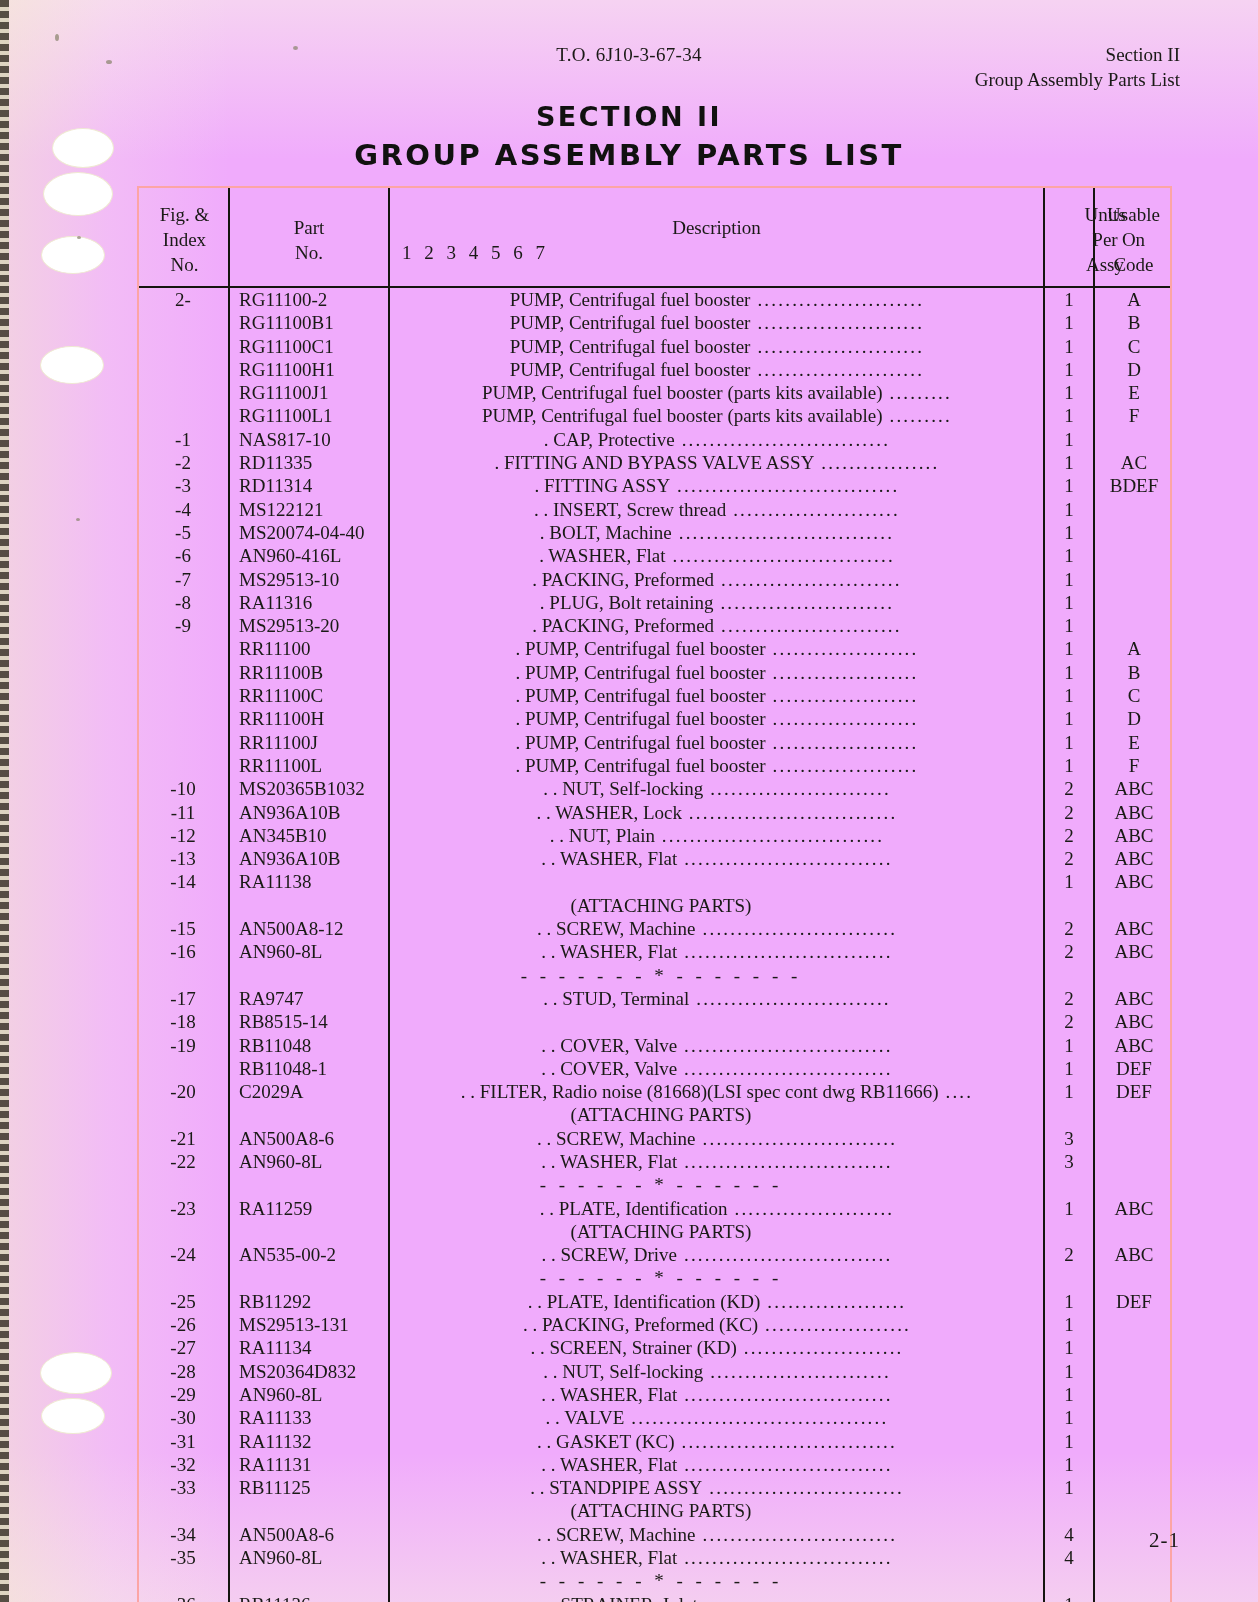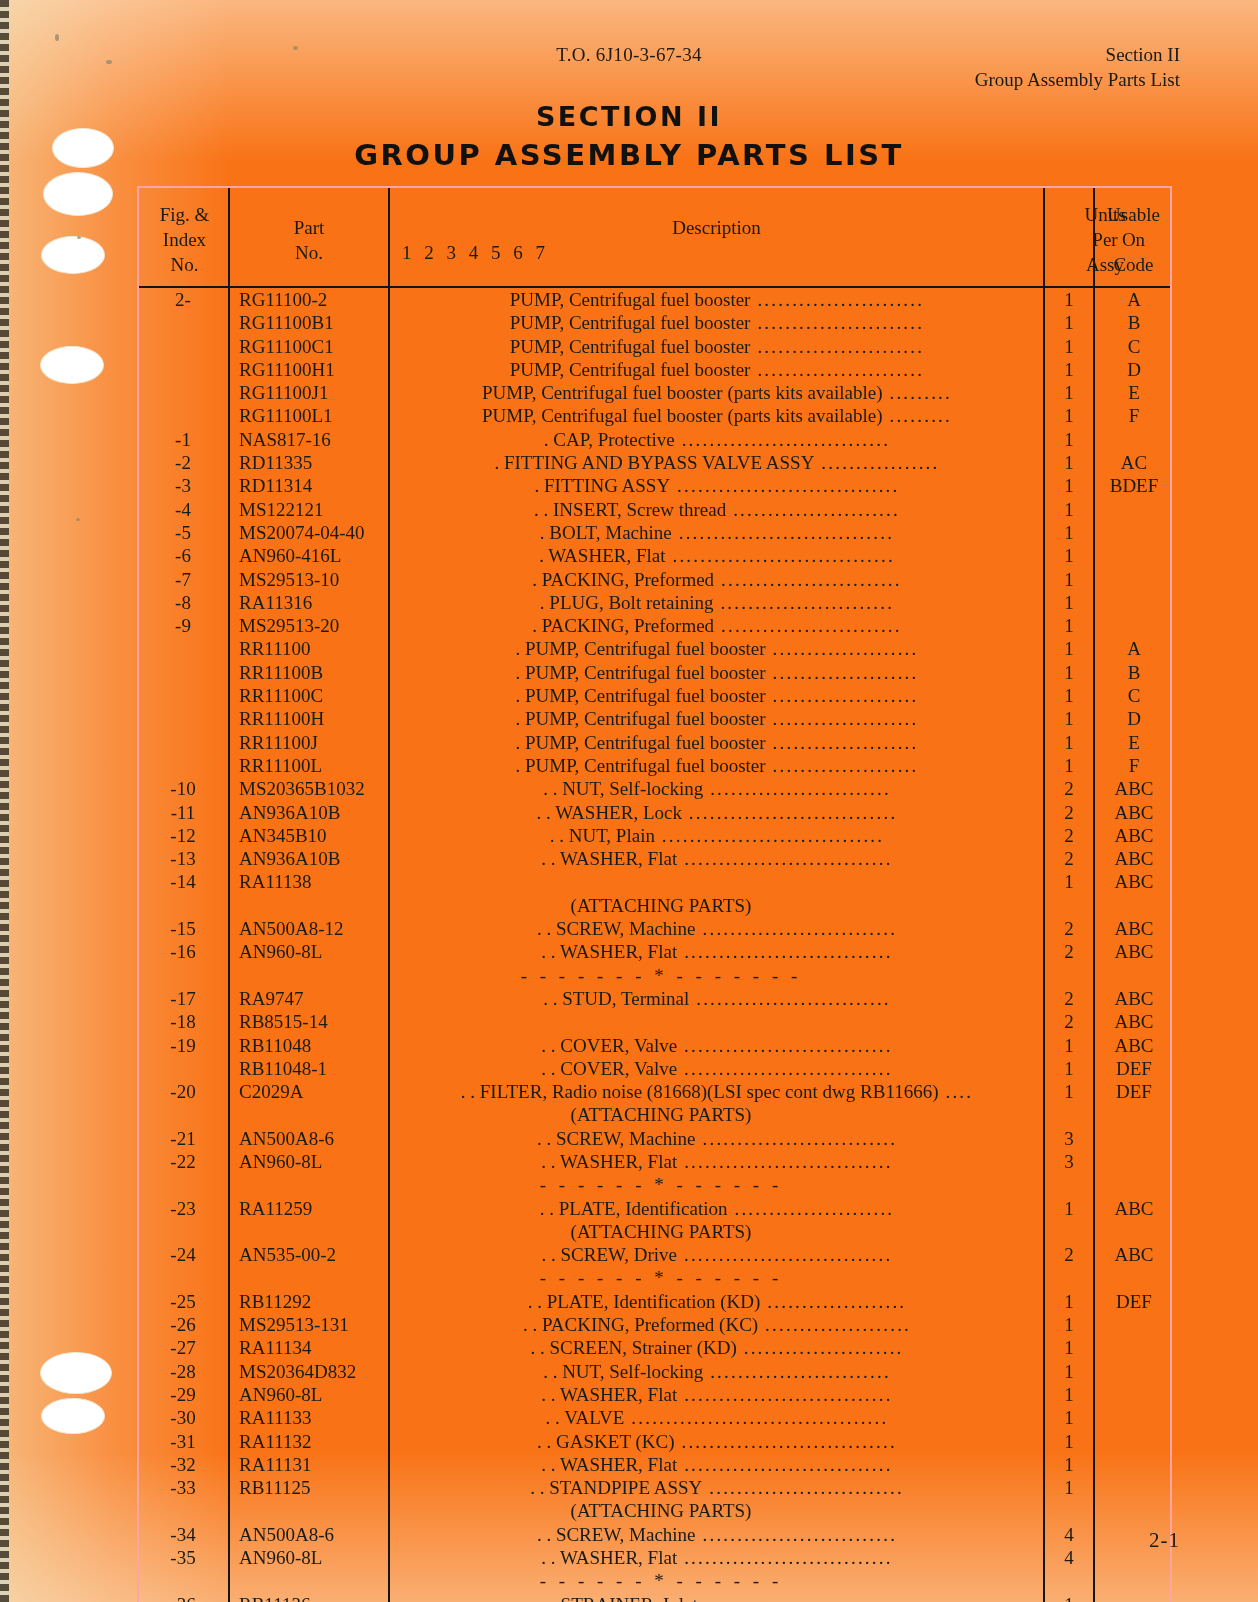--- a/index.html
+++ b/index.html
@@ -7,21 +7,21 @@
     padding: 0;
     background: #ffffff;
   }
   body {
     font-family: "Liberation Serif", "DejaVu Serif", serif;
   }
   #page {
     position: relative;
     width: 1258px;
     height: 1602px;
-    background: #f97316;
+    background: #f0abfc;
     overflow: hidden;
   }
   
   #paper-tint {
     position: absolute;
     inset: 0;
     background:
       linear-gradient(90deg, rgba(245,240,205,0.55) 0px, rgba(250,247,225,0.22) 110px, rgba(255,255,250,0.0) 230px),
       linear-gradient(180deg, rgba(252,250,232,0.5) 0px, rgba(255,255,252,0) 160px),
       linear-gradient(0deg, rgba(250,247,226,0.45) 0px, rgba(255,255,252,0) 150px);
@@ -317,21 +317,21 @@
         </div>
         <div class="row">
           <div class="c-fig"></div>
           <div class="c-part">RG11100L1</div>
           <div class="c-desc"><span>PUMP, Centrifugal fuel booster (parts kits available)</span><span class="dots"> .........</span></div>
           <div class="c-units">1</div>
           <div class="c-code">F</div>
         </div>
         <div class="row">
           <div class="c-fig">-1</div>
-          <div class="c-part">NAS817-16</div>
+          <div class="c-part">NAS817-10</div>
           <div class="c-desc"><span>. CAP, Protective</span><span class="dots"> ..............................</span></div>
           <div class="c-units">1</div>
           <div class="c-code"></div>
         </div>
         <div class="row">
           <div class="c-fig">-2</div>
           <div class="c-part">RD11335</div>
           <div class="c-desc"><span>. FITTING AND BYPASS VALVE ASSY</span><span class="dots"> .................</span></div>
           <div class="c-units">1</div>
           <div class="c-code">AC</div>

